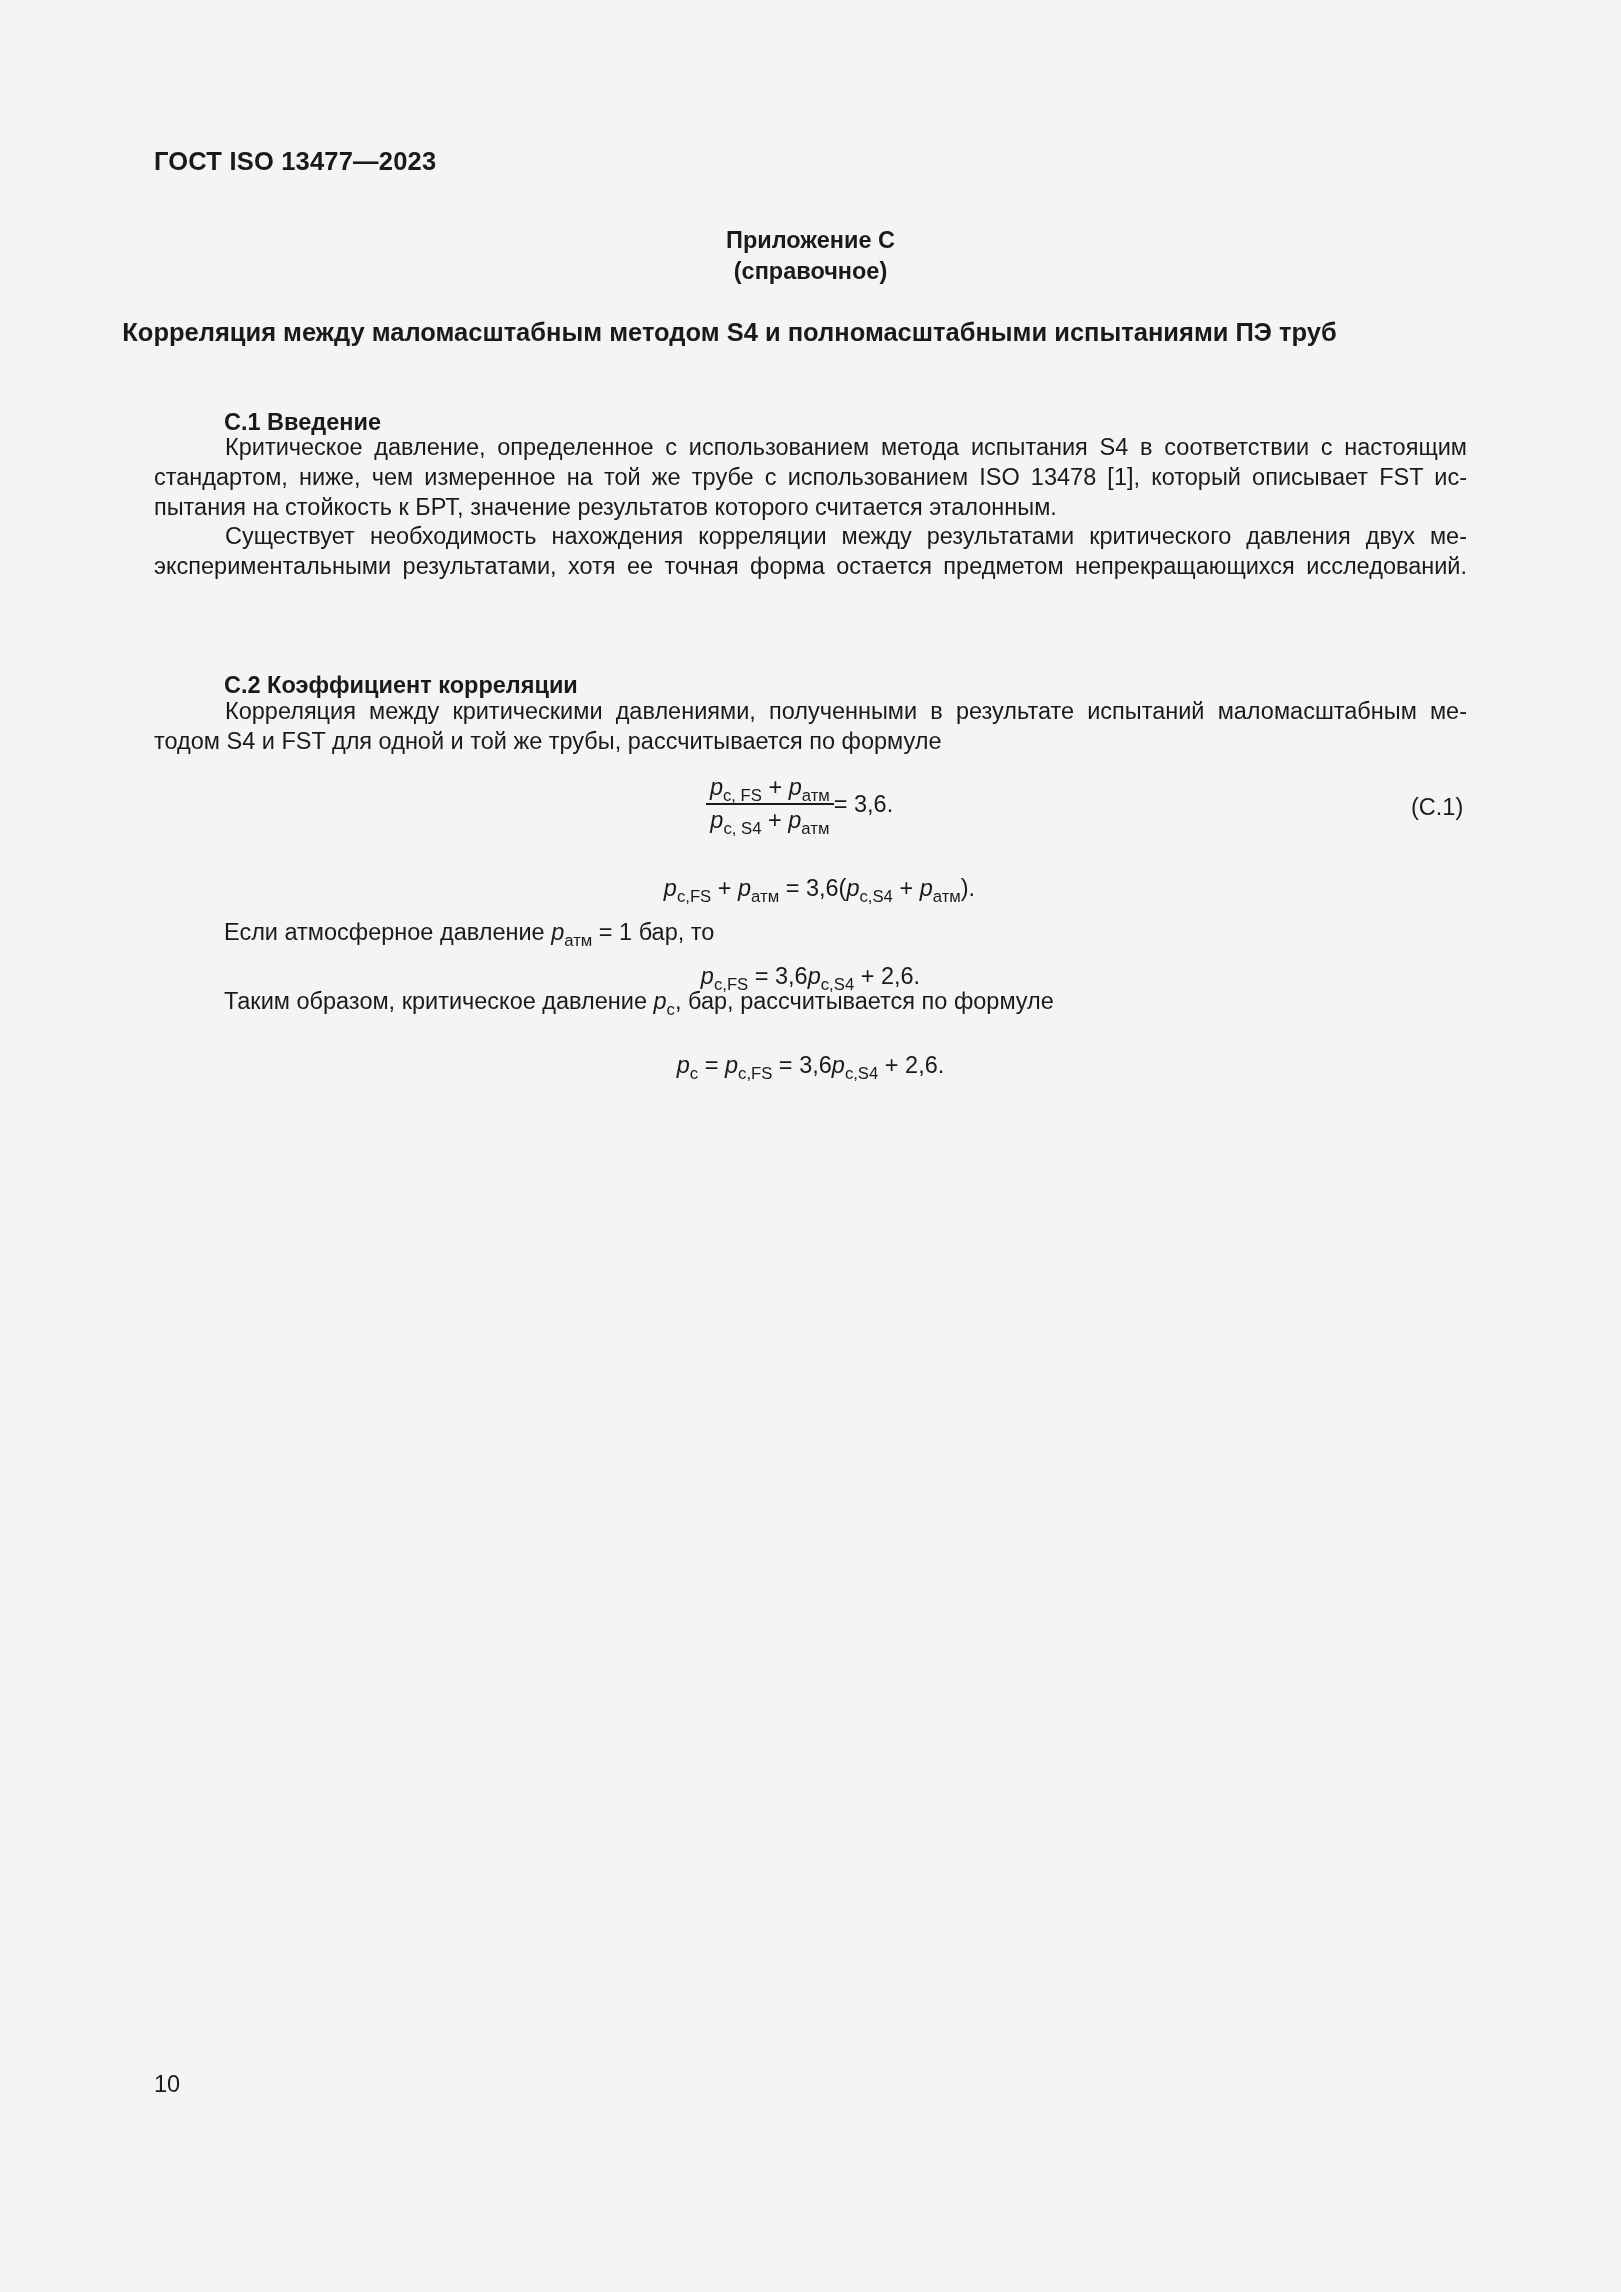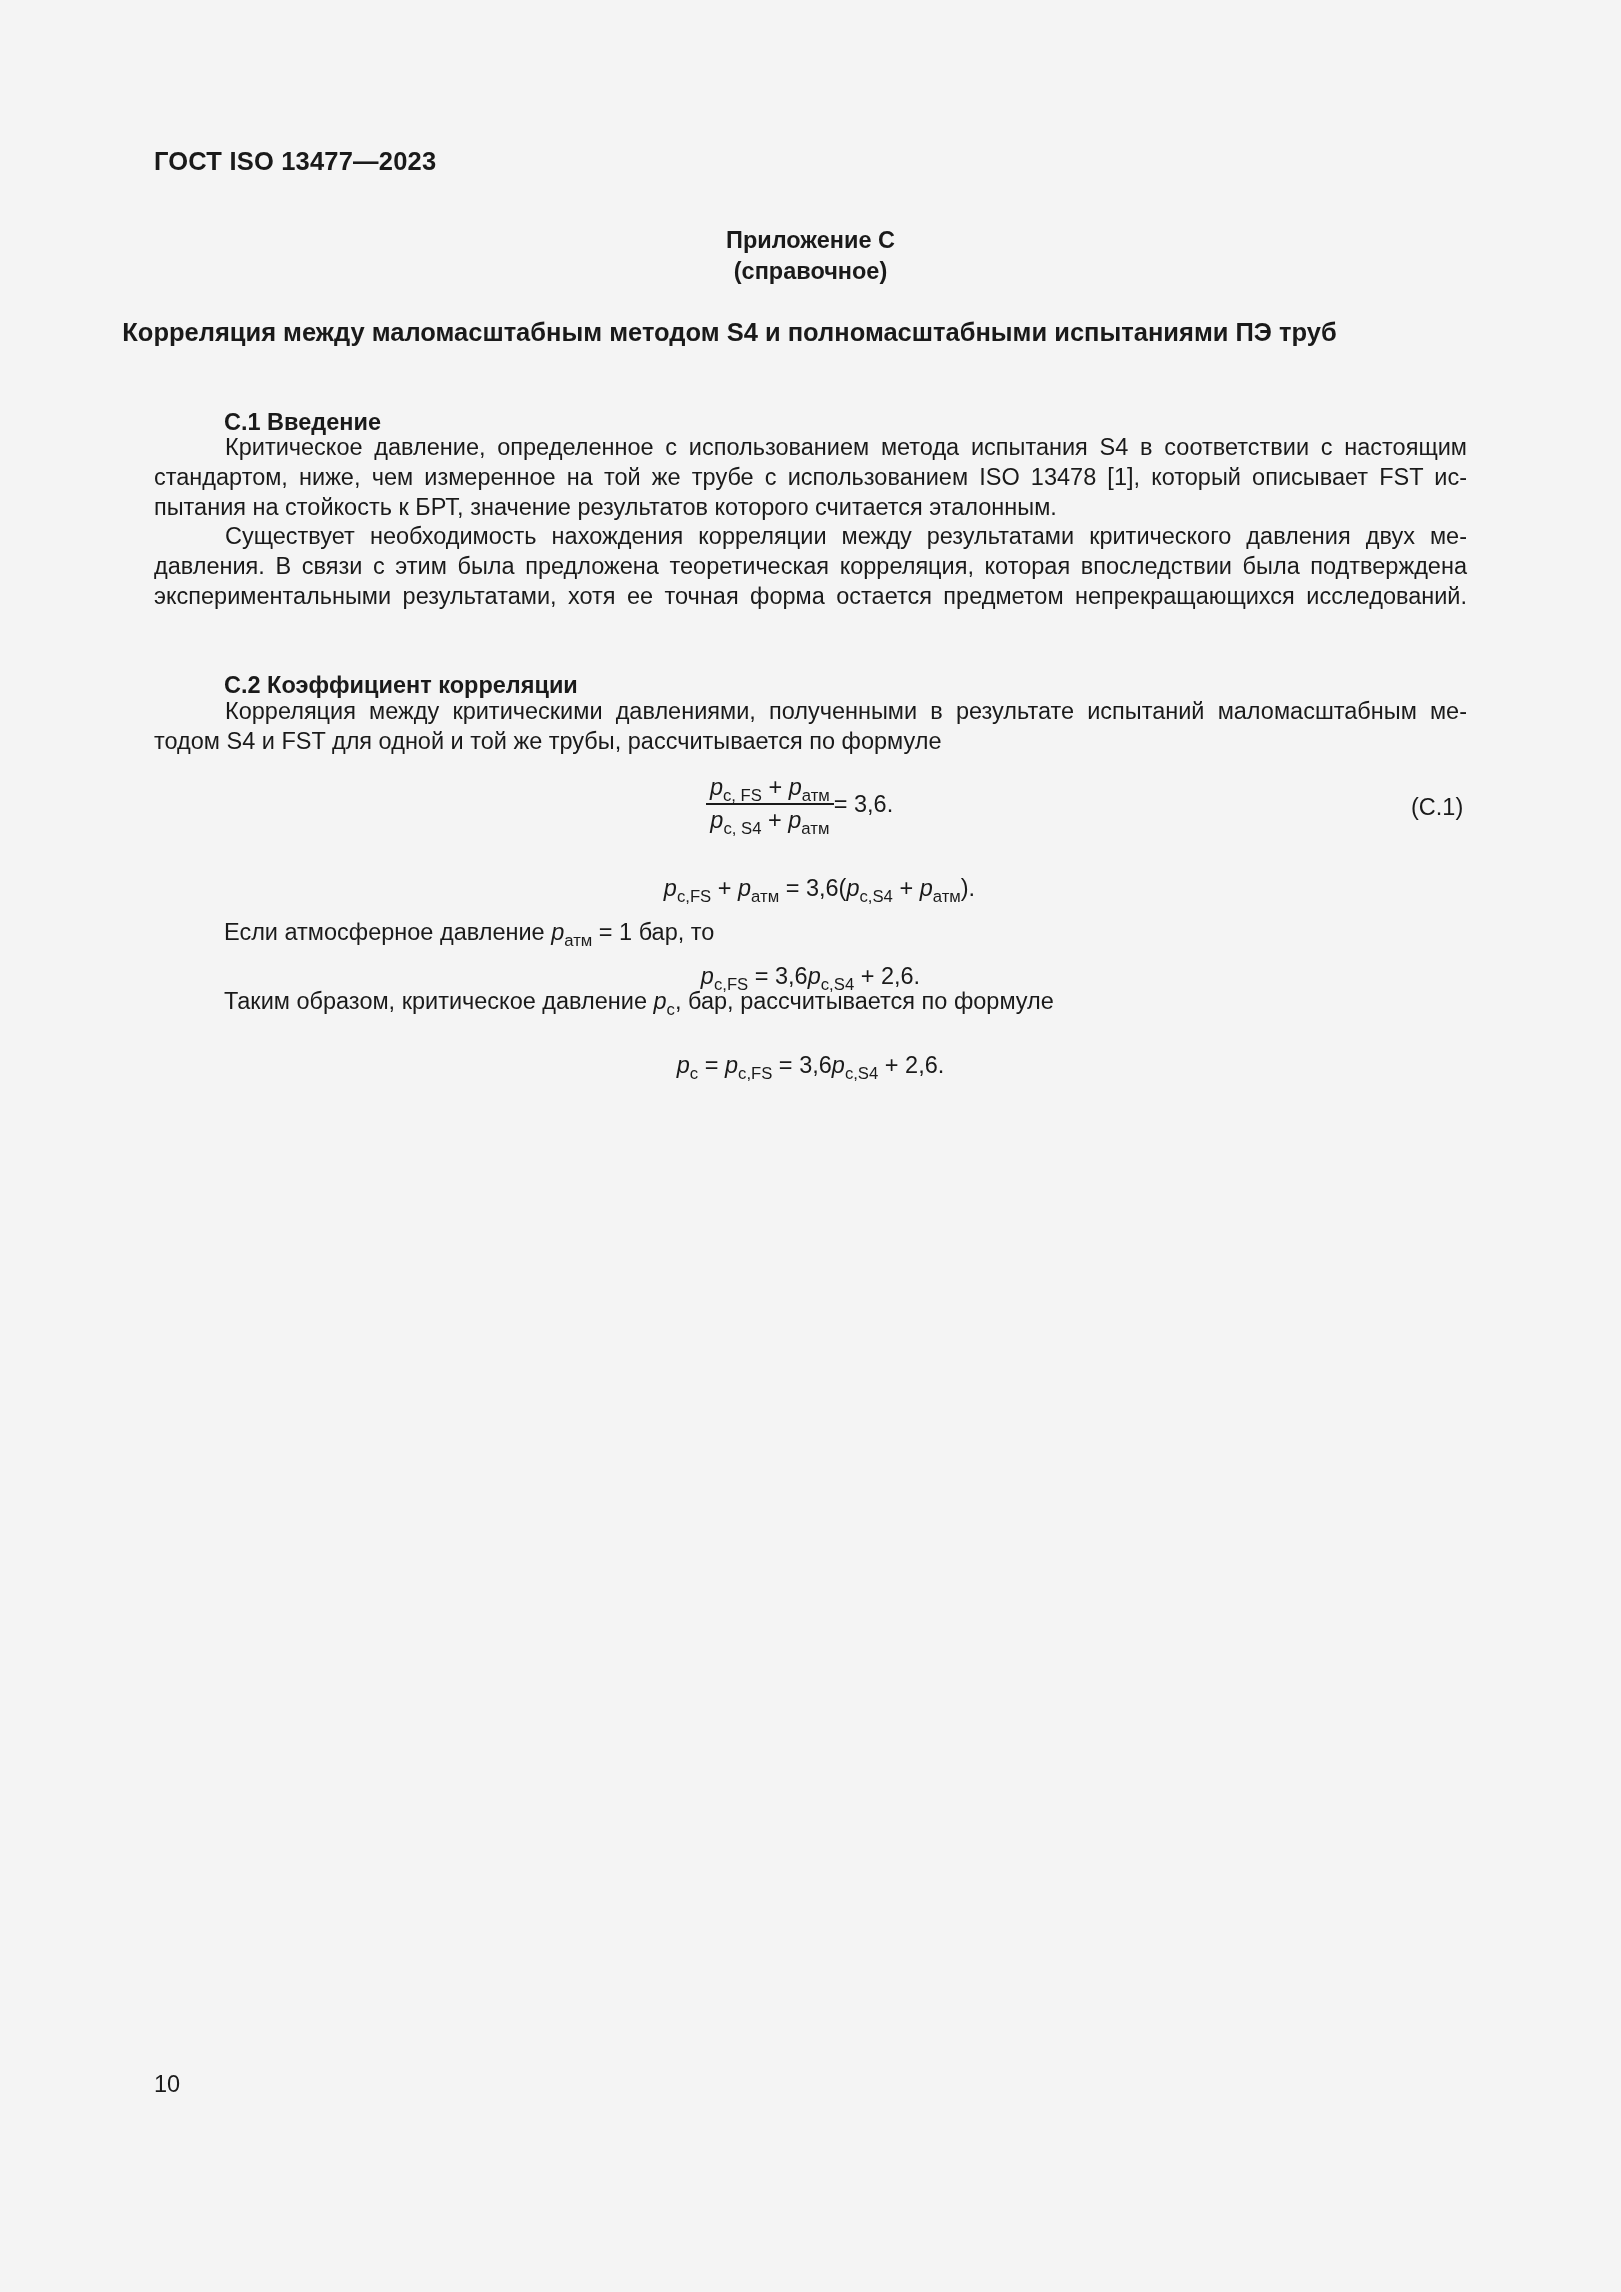--- a/index.html
+++ b/index.html
@@ -53,21 +53,20 @@
 <div class="abs section-heading" style="top:397px;">С.1  Введение</div>
 
 <div class="abs para" style="top:432px;">
   <span class="line indent">Критическое давление, определенное с использованием метода испытания S4 в соответствии с настоящим</span>
   <span class="line">стандартом, ниже, чем измеренное на той же трубе с использованием ISO 13478 [1], который описывает FST ис-</span>
   <span class="line last">пытания на стойкость к БРТ, значение результатов которого считается эталонным.</span>
 </div>
 
 <div class="abs para" style="top:521px;">
   <span class="line indent">Существует необходимость нахождения корреляции между результатами критического давления двух ме-</span>
-  <span class="line">давления. В связи с этим была предложена теоретическая корреляция, которая впоследствии была подтверждена</span>
   <span class="line">экспериментальными результатами, хотя ее точная форма остается предметом непрекращающихся исследований.</span>
 </div>
 
 <div class="abs section-heading" style="top:660px;">С.2  Коэффициент корреляции</div>
 
 <div class="abs para" style="top:696px;">
   <span class="line indent">Корреляция между критическими давлениями, полученными в результате испытаний маломасштабным ме-</span>
   <span class="line last">тодом S4 и FST для одной и той же трубы, рассчитывается по формуле</span>
 </div>
 

